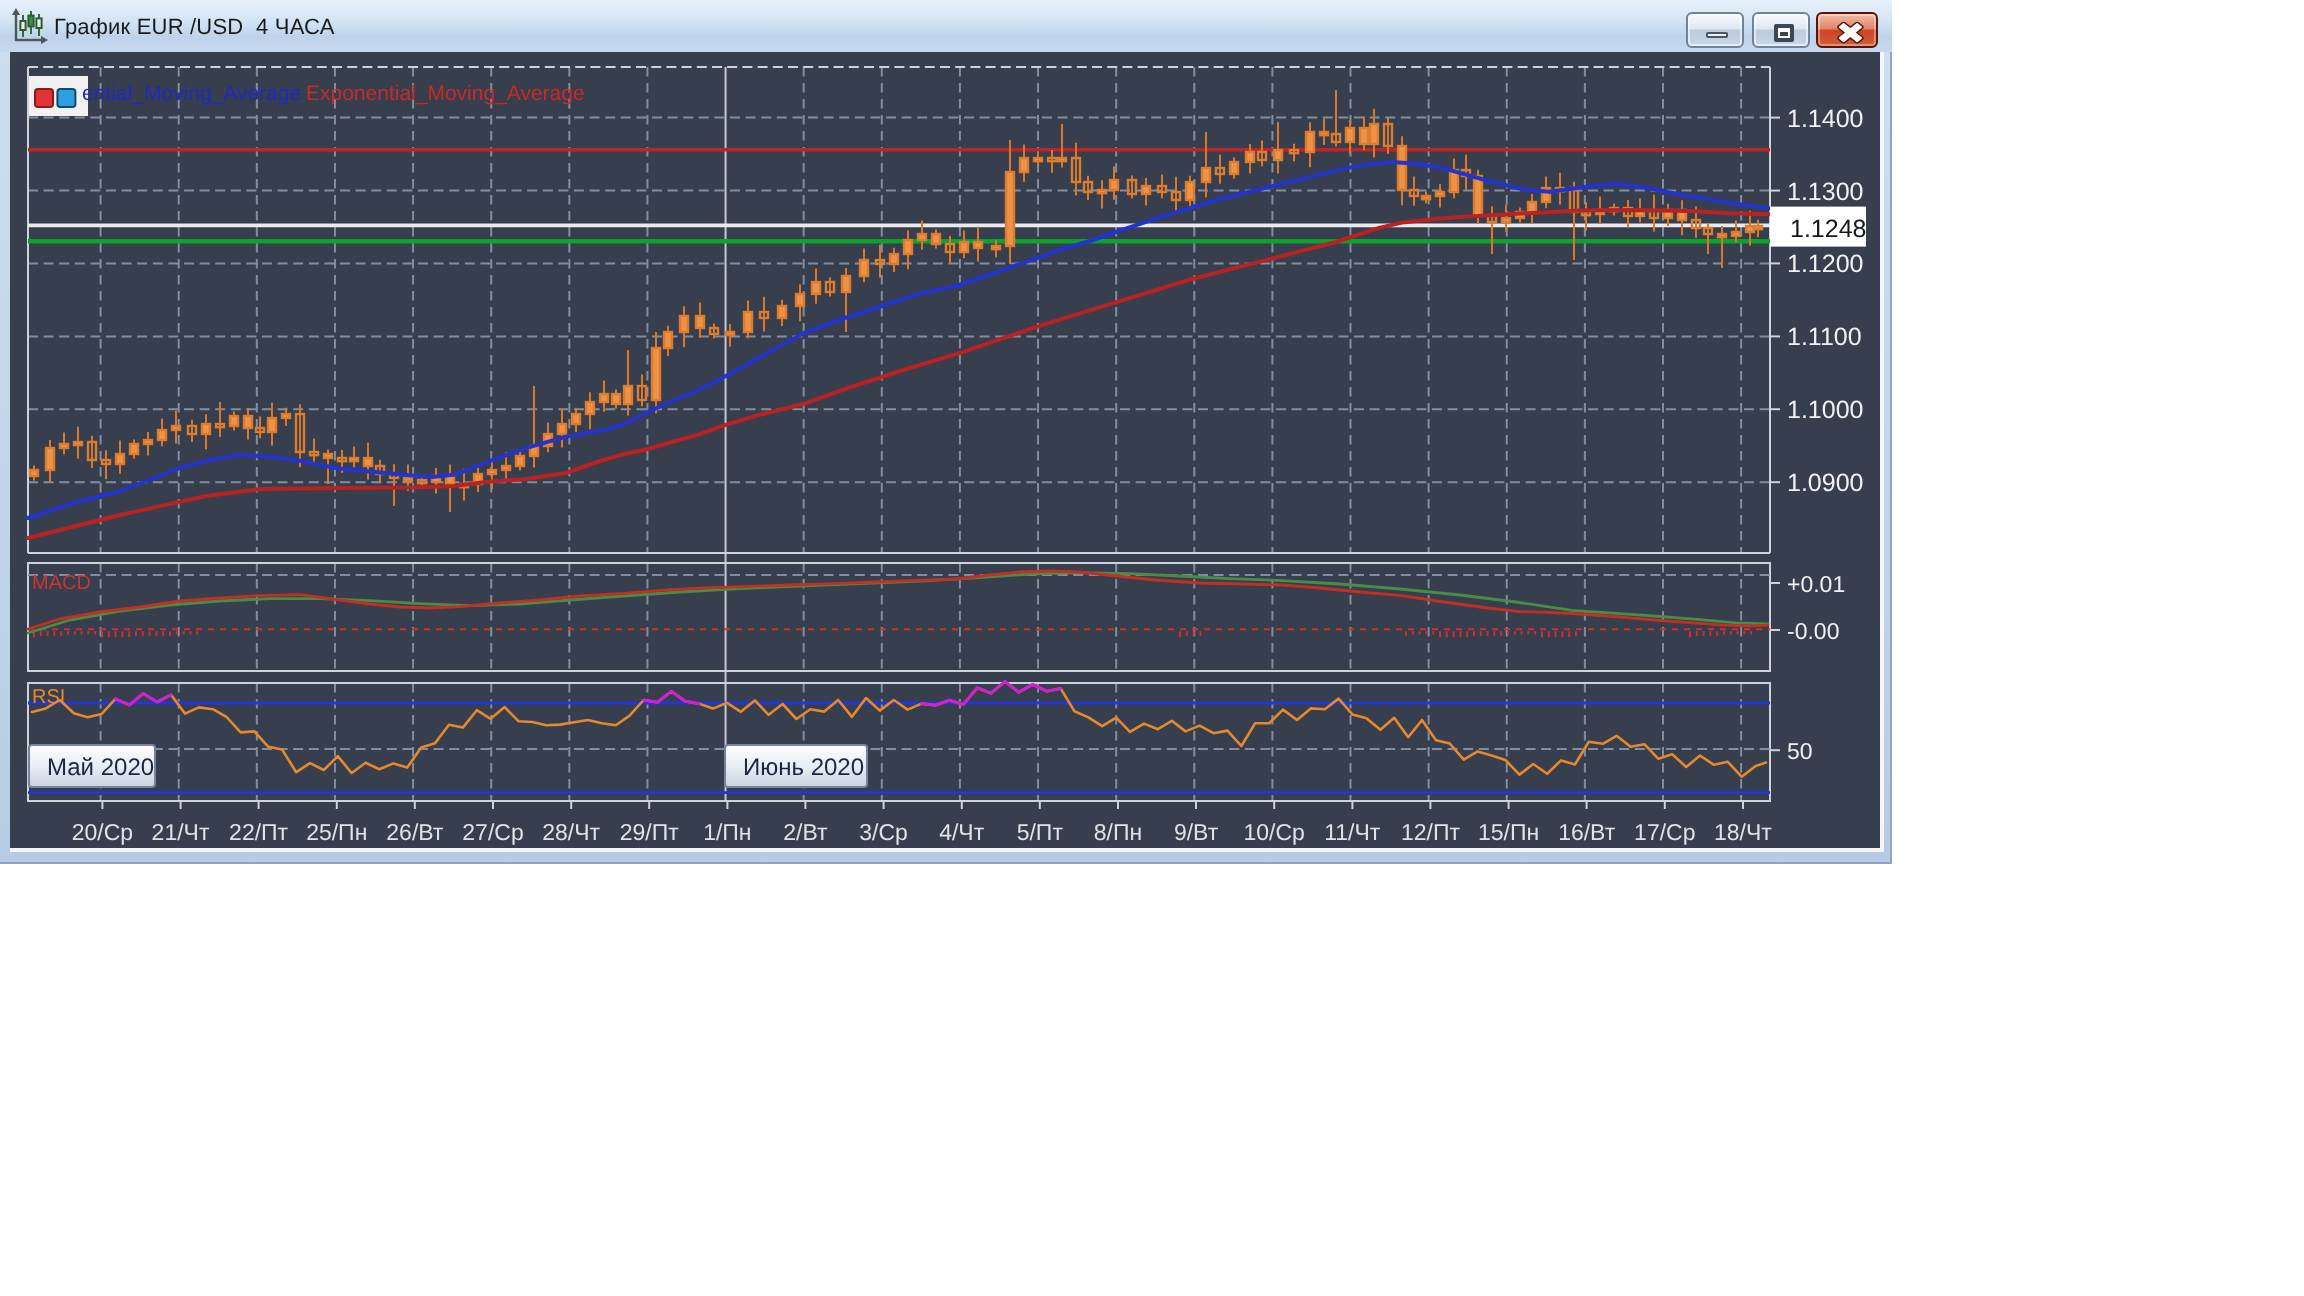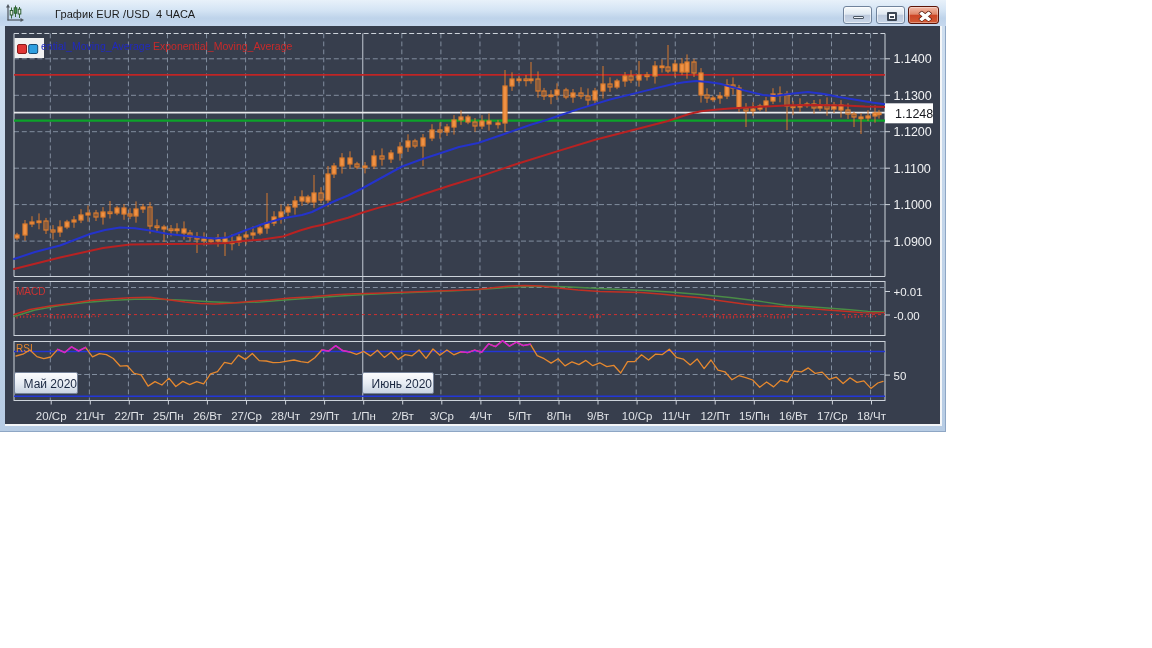--- a/index.html
+++ b/index.html
@@ -1,20 +1,20 @@
 <!DOCTYPE html>
 <html><head><meta charset="utf-8"><style>
 * { margin:0; padding:0; box-sizing:border-box; }
 html,body { width:1152px; height:648px; background:#ffffff; font-family:"Liberation Sans", sans-serif; overflow:hidden; }
 #win { position:absolute; left:0; top:0; width:946px; height:432px; }
 #frame { position:absolute; left:0; top:0; width:946px; height:432px;
   background:linear-gradient(180deg,#cfdff0 0%,#b7cce4 100%); border-right:1px solid #8ea6c4; border-bottom:1px solid #8ea6c4;}
 #titlebar { position:absolute; left:0; top:0; width:946px; height:26px;
   background:linear-gradient(180deg,#e8f1fa 0%,#d4e4f4 40%,#bed3ea 70%,#c6d8ee 100%); }
-#title { position:absolute; left:27px; top:8px; font-size:11px; color:#1b1b1b; letter-spacing:0.1px;margin-left:28px; }
+#title { position:absolute; left:27px; top:8px; font-size:11px; color:#1b1b1b; letter-spacing:0.1px; }
 #client { position:absolute; left:5px; top:26px; width:936.5px; height:400px; background:#373e4d;
   border-right:2px solid #f4f6f8; border-bottom:2px solid #f4f6f8; }
 .btn { position:absolute; top:6px; height:18px; border-radius:3px; }
 .bml { background:linear-gradient(180deg,#f7fafc 0%,#dfe8f1 45%,#bdcadd 52%,#c9d6e8 100%);
   border:1px solid #70839c; box-shadow:inset 0 0 0 1px rgba(255,255,255,.55); }
 #bmin { left:843px; width:29px; }
 #bres { left:875.5px; width:29.5px; }
 #bclose { left:907.5px; width:31.5px;
   background:linear-gradient(180deg,#f2baa8 0%,#e0876a 45%,#cc4526 52%,#d25c36 100%);
   border:1px solid #5c1407; box-shadow:inset 0 0 0 1px rgba(255,255,255,.35); }

